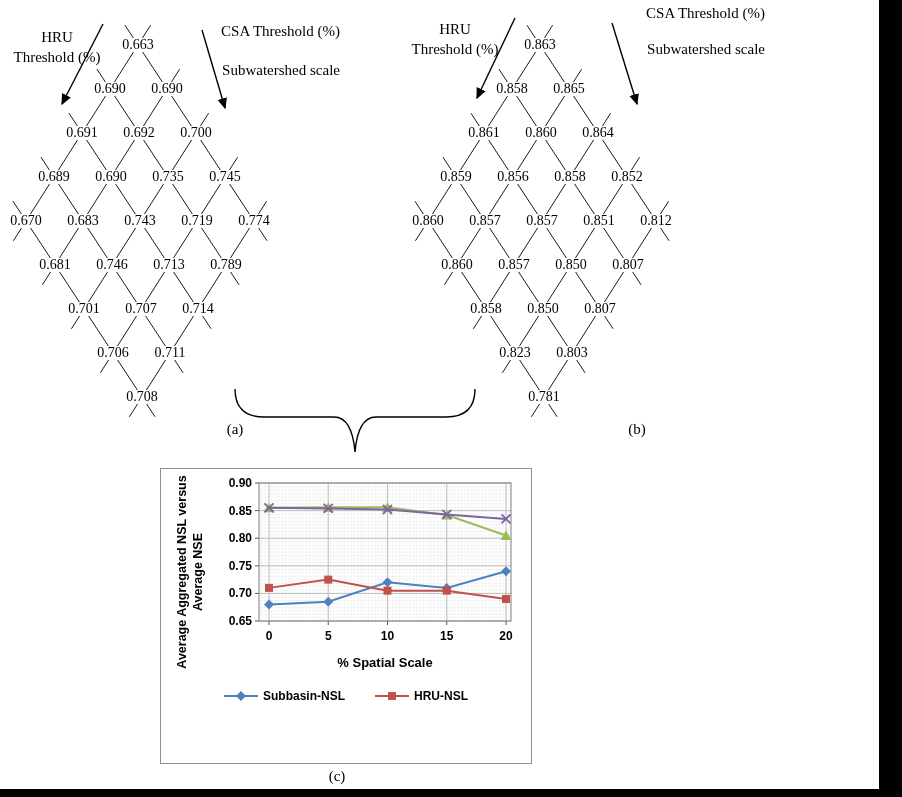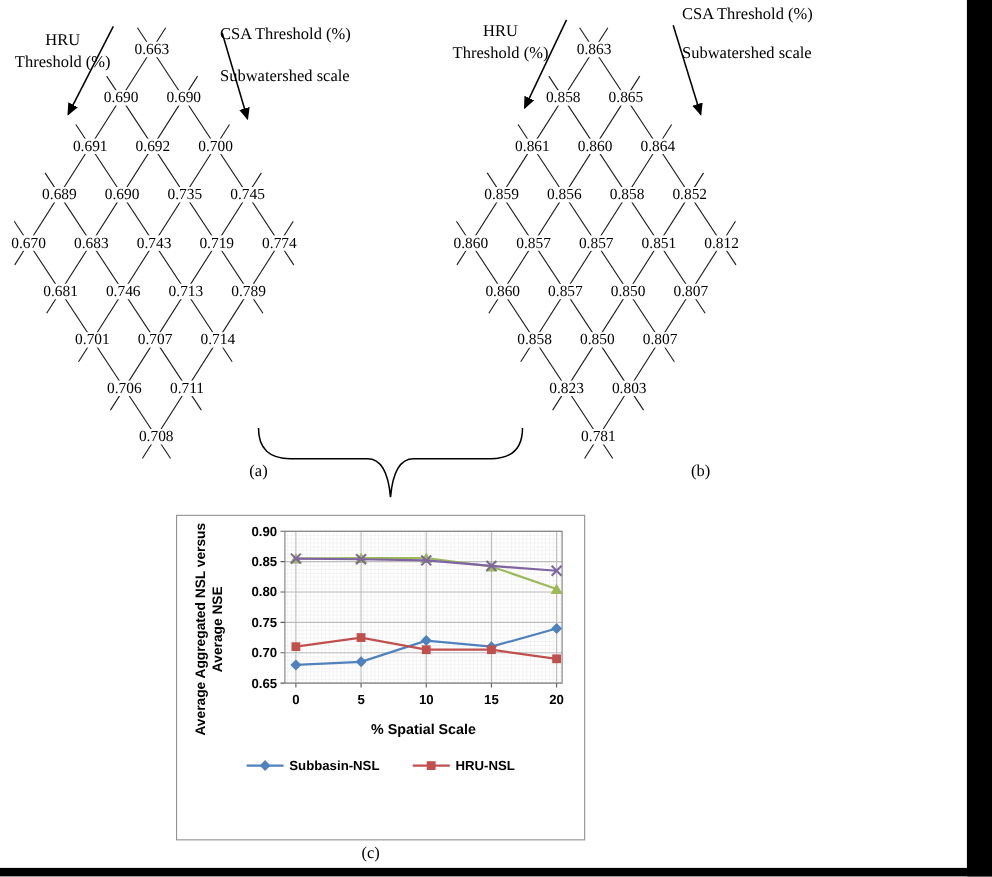--- a/index.html
+++ b/index.html
@@ -3,21 +3,21 @@
 <meta charset="utf-8">
 <style>
   * { margin:0; padding:0; box-sizing:border-box; }
   html,body { background:#ffffff; }
   .canvas {
     position:relative; width:902px; height:797px; background:#fff;
     font-family:"Liberation Serif", serif; overflow:hidden; color:#000;
   }
   .panel { position:absolute; }
   .panel svg { position:absolute; left:0; top:0; }
-  .axis-label { position:absolute; font-size:15px; line-height:1.3; }
+  .axis-label { position:absolute; font-size:15px; line-height:1.3;text-align:right; }
   .caption { position:absolute; font-size:15px; text-align:center; }
   .black-strip { position:absolute; background:#000; }
   .brace { position:absolute; }
 
   .chart-box {
     position:absolute; left:160px; top:468px; width:372px; height:296px;
     border:1px solid #919191; background:#fff;
     font-family:"Liberation Sans", sans-serif;
   }
   .chart-box svg.plot { position:absolute; left:0; top:0; }

